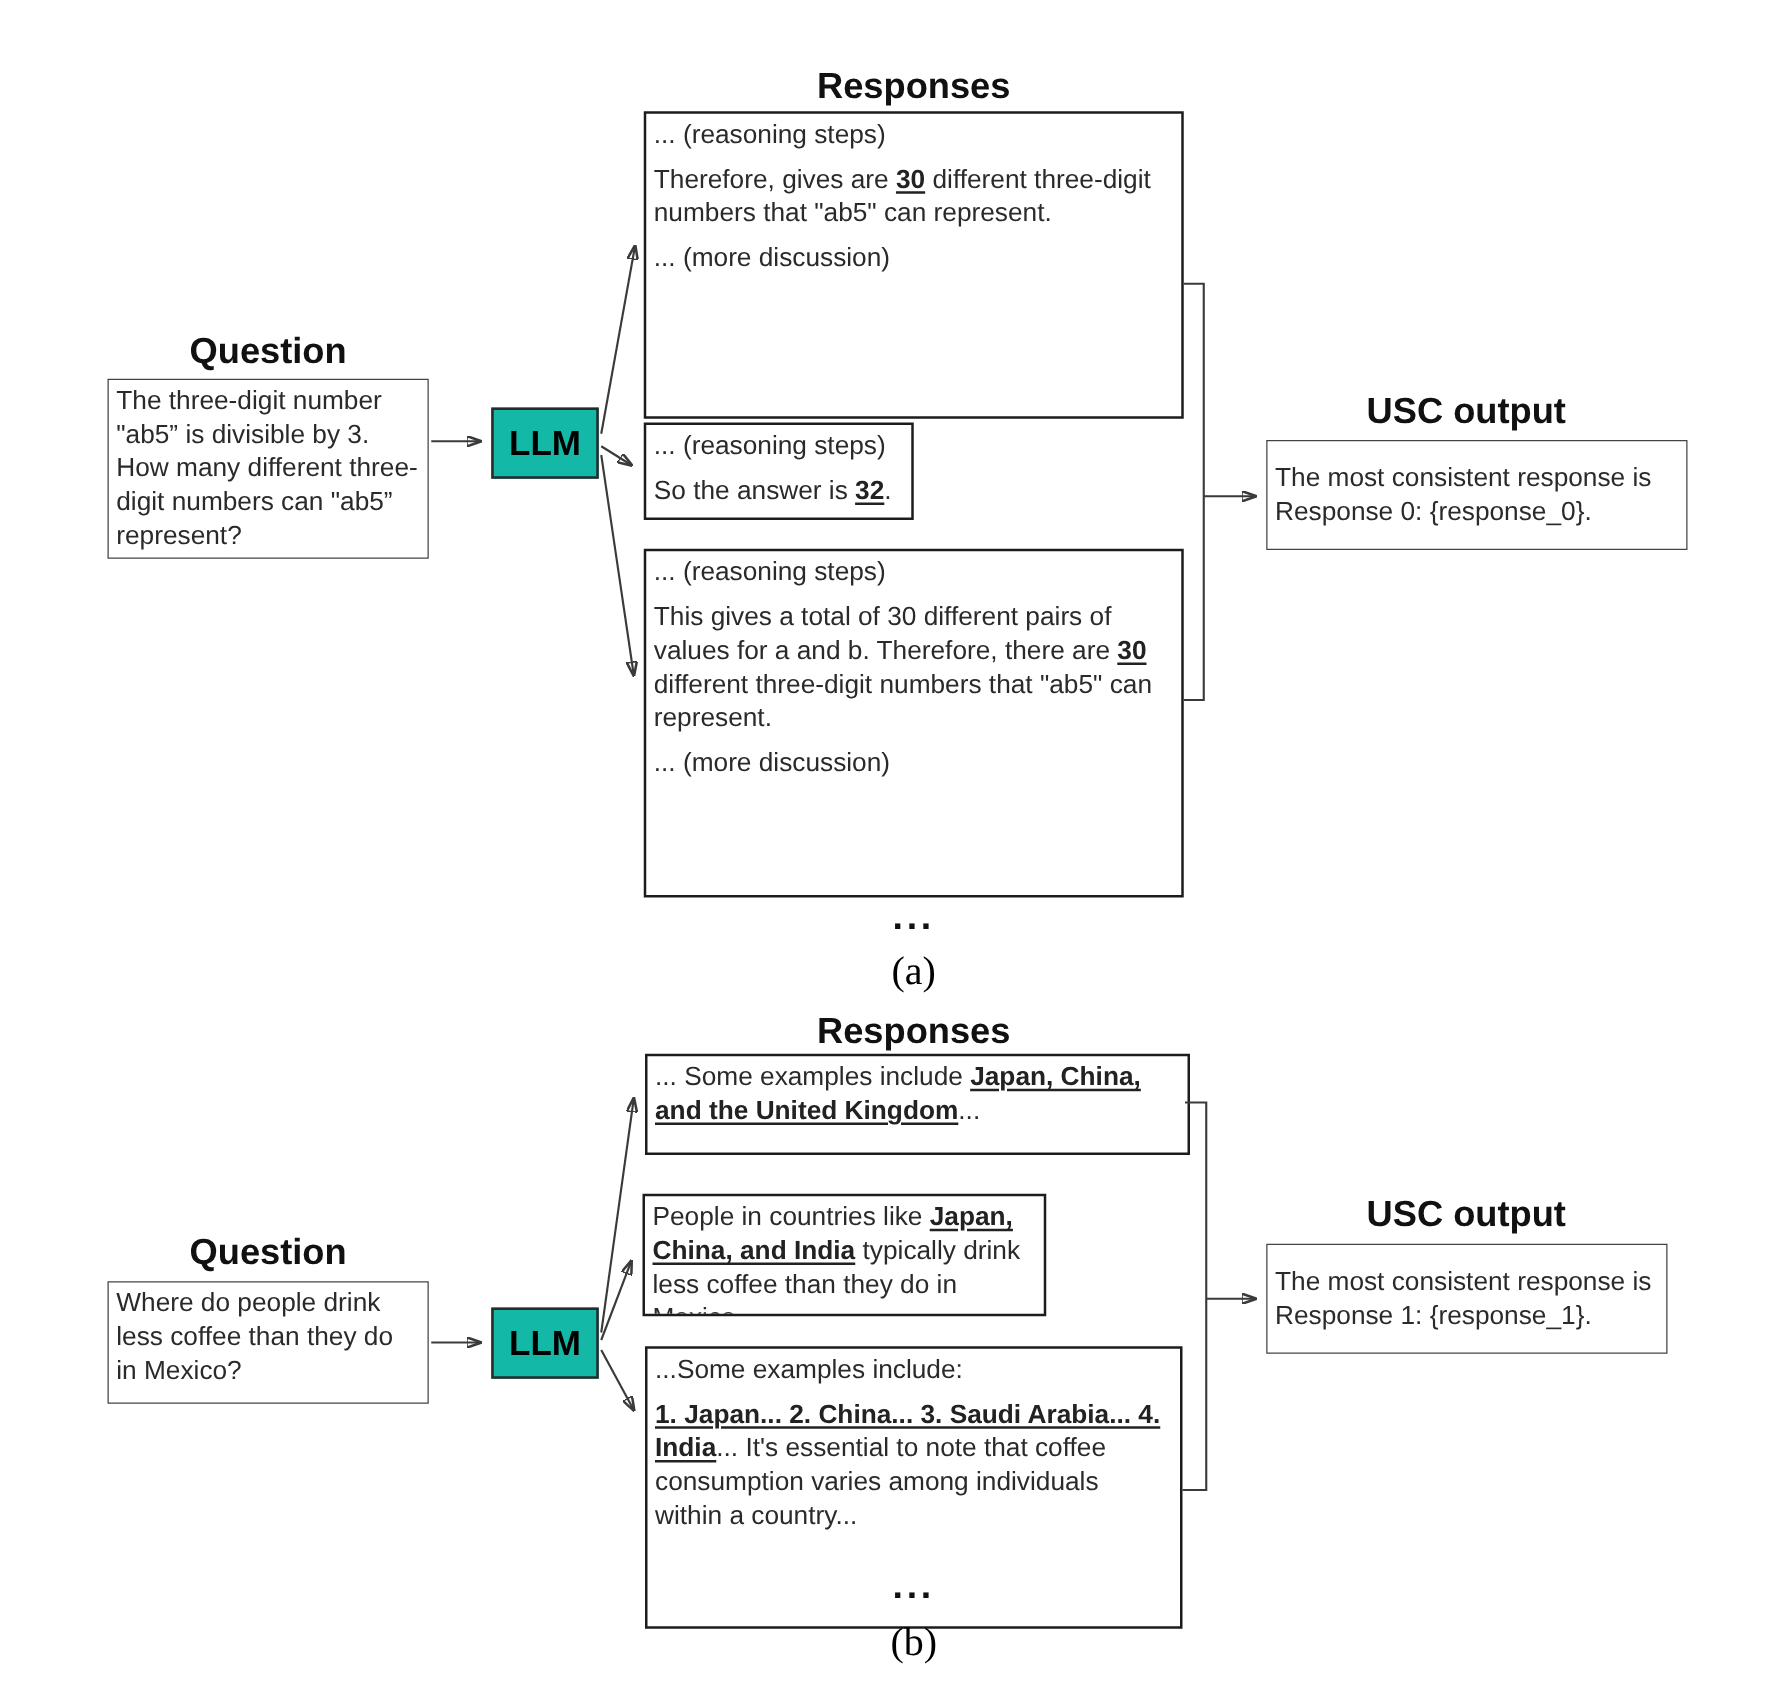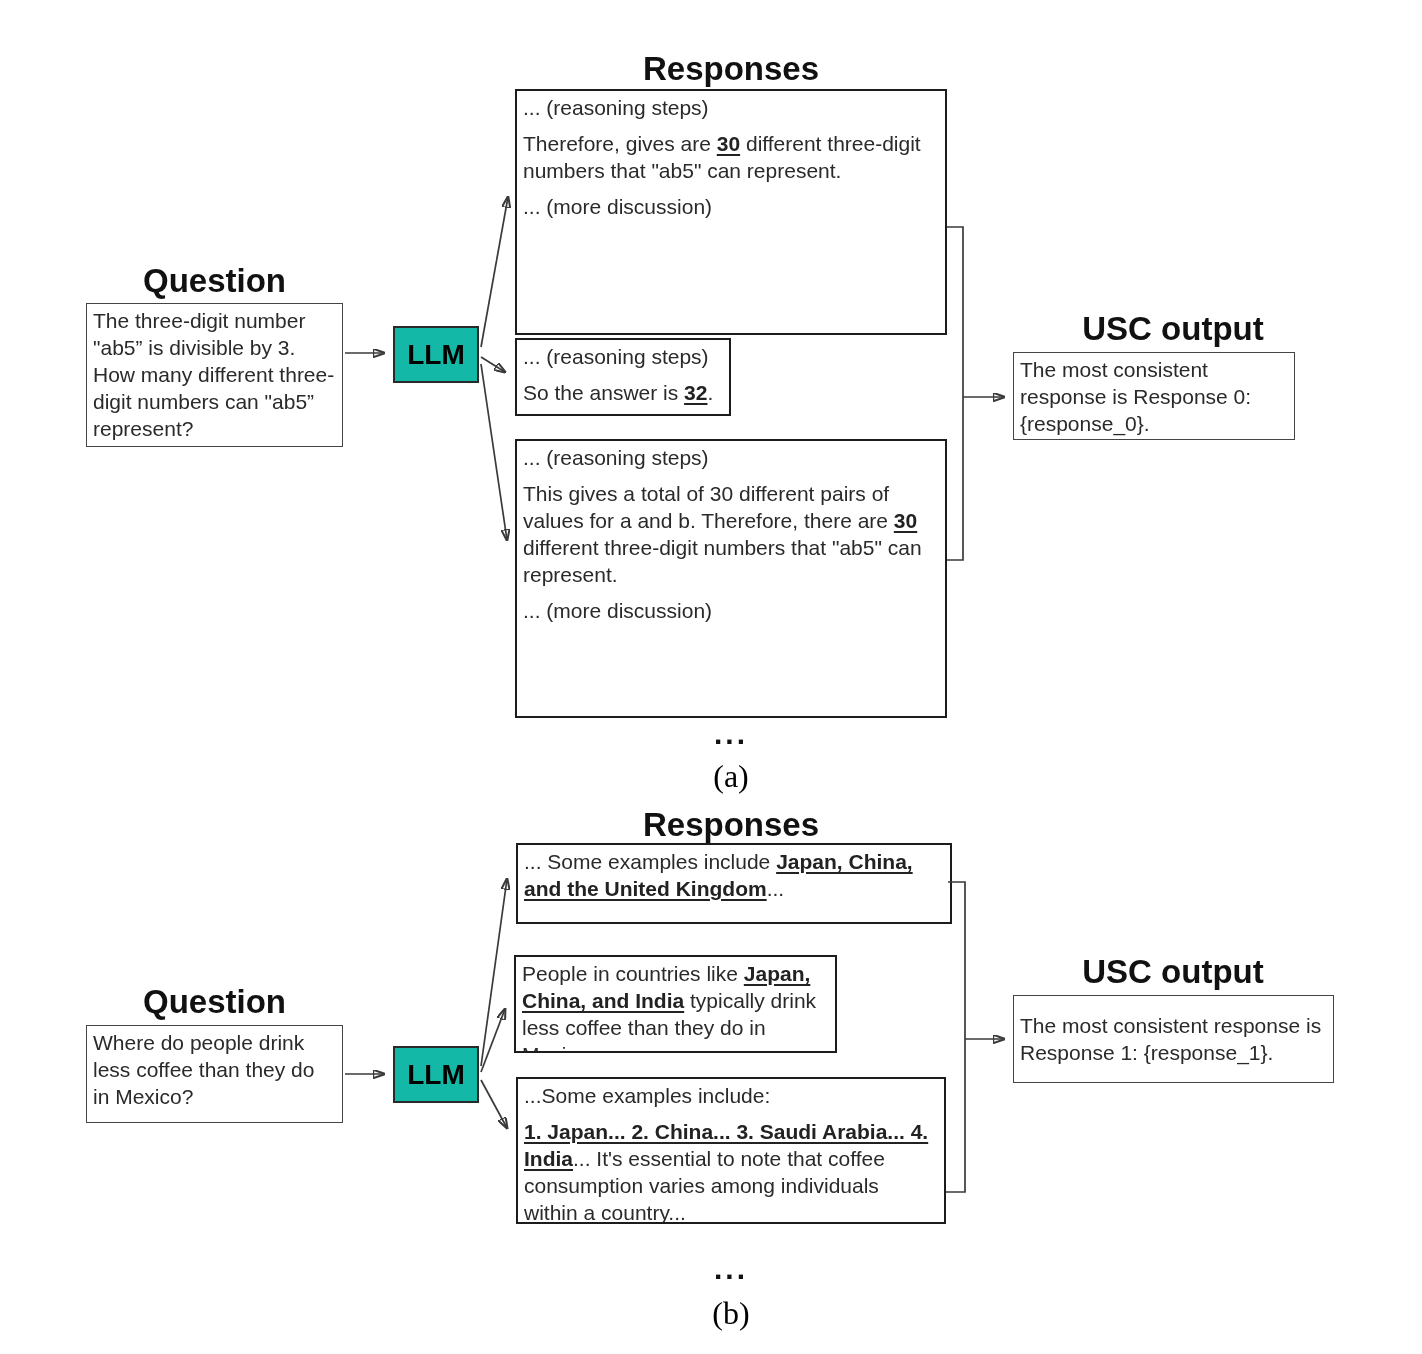--- a/index.html
+++ b/index.html
@@ -2,21 +2,21 @@
 <html><head>
 <meta charset="utf-8">
 <style>
   html,body{margin:0;padding:0;background:#ffffff;}
   body{
     width:1422px;height:1354px;position:relative;
     font-family:"Liberation Sans","DejaVu Sans",sans-serif;
     color:#1f1f1f;
   }
   .heading{
-    position:absolute;font-weight:bold;font-size:33px;line-height:30px;
+    position:absolute;font-weight:bold;font-size:29px;line-height:30px;
     text-align:center;color:#111;
   }
   .box{
     position:absolute;background:#fff;border:2px solid #1c1c1c;
     box-sizing:border-box;padding:3px 6px;font-size:21px;line-height:27px;
     overflow:hidden;color:#2a2a2a;
   }
   .box p{margin:0 0 9px 0;}
   .box p:last-child{margin-bottom:0;}
   .box.thin{border-width:1.5px;border-color:#444;}
@@ -74,21 +74,21 @@
 <div class="box" style="left:515px;top:439px;width:432px;height:279px">
   <p><span>... (reasoning steps)</span></p>
   <p><span>This gives a total of 30 different pairs of values for a and b. Therefore, there are </span><span class="bu">30</span><span> different three-digit numbers that "ab5" can represent.</span></p>
   <p><span>... (more discussion)</span></p>
 </div>
 
 <div class="dots" style="left:515px;top:727px;width:432px">...</div>
 
 <div class="caption" style="left:515px;top:758px;width:432px">(a)</div>
 
-<div class="box thin vcenter" style="left:1013px;top:352px;width:282px;height:88px">
+<div class="box thin vcenter" style="left:1013px;top:352px;width:337px;height:88px">
   <p><span>The most consistent response is Response 0: {response_0}.</span></p>
 </div>
 
 <div class="heading" style="left:515px;top:810px;width:432px">Responses</div>
 
 <div class="heading" style="left:86px;top:987px;width:257px">Question</div>
 
 <div class="heading" style="left:1013px;top:957px;width:320px">USC output</div>
 
 <div class="box thin" style="left:86px;top:1025px;width:257px;height:98px">
@@ -100,21 +100,21 @@
 </div>
 
 <div class="box" style="left:516px;top:843px;width:436px;height:81px">
   <p><span>... Some examples include </span><span class="bu">Japan, China, and the United Kingdom</span><span>...</span></p>
 </div>
 
 <div class="box" style="left:514px;top:955px;width:323px;height:98px">
   <p><span>People in countries like </span><span class="bu">Japan, China, and India</span><span> typically drink less coffee than they do in Mexico.</span></p>
 </div>
 
-<div class="box" style="left:516px;top:1077px;width:430px;height:147px">
+<div class="box" style="left:516px;top:1077px;width:430px;height:226px">
   <p><span>...Some examples include:</span></p>
   <p><span class="bu">1. Japan... 2. China... 3. Saudi Arabia... 4. India</span><span>... It's essential to note that coffee consumption varies among individuals within a country...</span></p>
 </div>
 
 <div class="dots" style="left:515px;top:1262px;width:432px">...</div>
 
 <div class="caption" style="left:515px;top:1295px;width:432px">(b)</div>
 
 <div class="box thin vcenter" style="left:1013px;top:995px;width:321px;height:88px">
   <p><span>The most consistent response is Response 1: {response_1}.</span></p>

